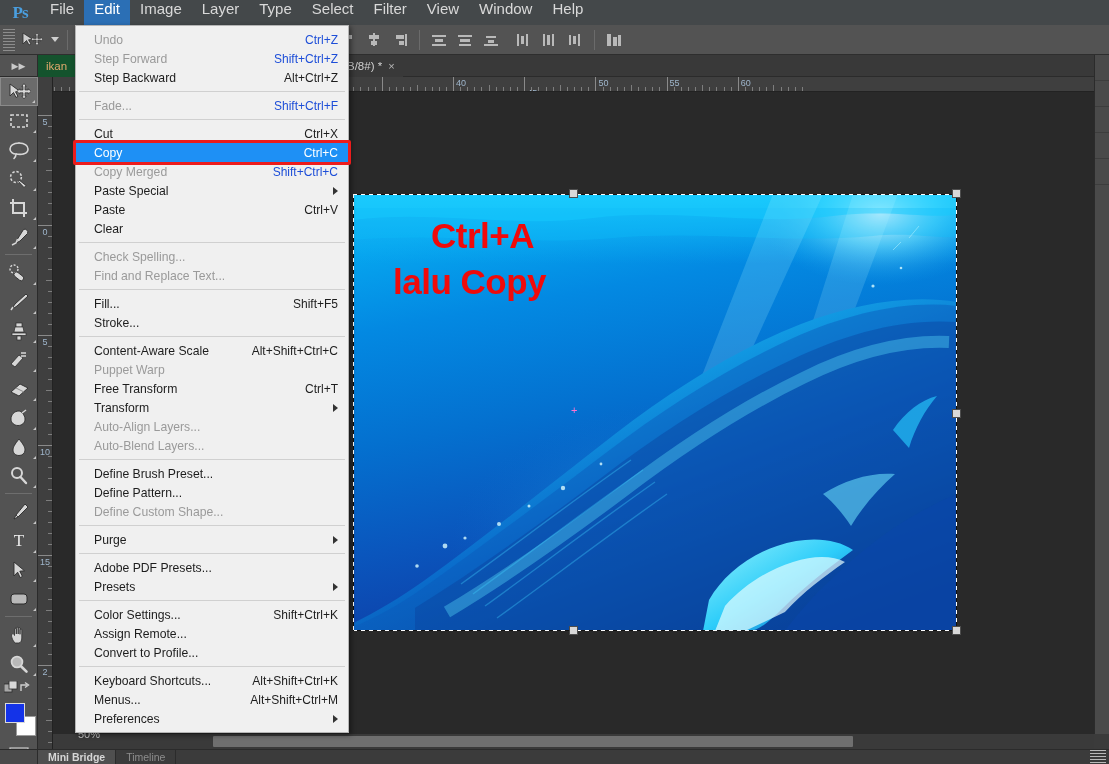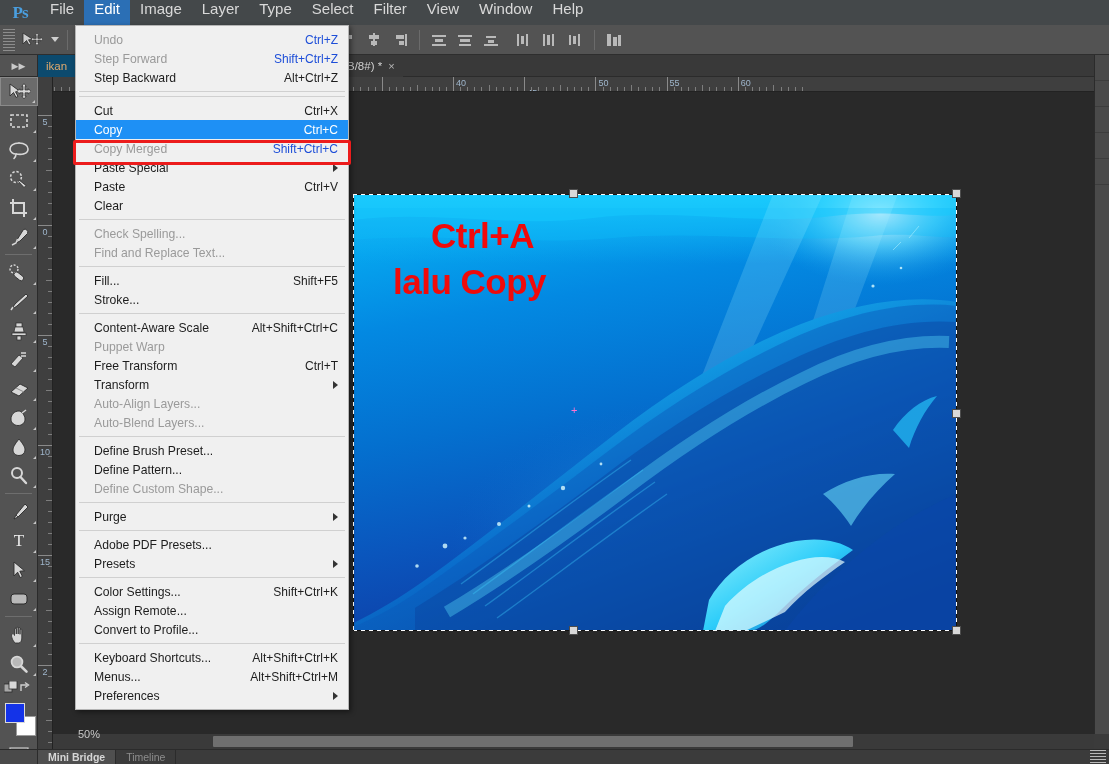--- a/index.html
+++ b/index.html
@@ -48,21 +48,21 @@
   .tabbar {
     position:absolute; left:0; top:55px; width:1109px; height:22px;
     background:#393939; border-bottom:1px solid #2b2b2b; display:flex; align-items:stretch;
   }
   .panel-collapse-left {
     width:38px; background:#535353; border-right:1px solid #2b2b2b;
     display:flex; align-items:center; justify-content:center; color:#c9c9c9; font-size:9px;
   }
   .doc-tab {
     height:22px; display:flex; align-items:center; padding:0 8px; gap:6px;
-    background:#0c4a6e; border-right:1px solid #fdba74; color:#e0a96d; font-size:11.5px;
+    background:#14532d; border-right:1px solid #fdba74; color:#e0a96d; font-size:11.5px;
     white-space:nowrap;
   }
   .doc-tab .closex { color:#b8b8b8; font-size:11px; }
   .tabbar-rest { flex:1; background:#393939; }
 
   
   .toolspanel {
     position:absolute; left:0; top:77px; width:38px; height:672px;
     background:#535353; border-right:1px solid #2b2b2b;
   }
@@ -824,20 +824,24 @@
       </div>
       <div class="mrow disabled">
         <span class="mlabel">Step Forward</span>
         <span class="maccel">Shift+Ctrl+Z</span>
       </div>
       <div class="mrow">
         <span class="mlabel">Step Backward</span>
         <span class="maccel">Alt+Ctrl+Z</span>
       </div>
       <div class="msep"></div>
+      <div class="mrow disabled">
+        <span class="mlabel">Fade...</span>
+        <span class="maccel">Shift+Ctrl+F</span>
+      </div>
       <div class="msep"></div>
       <div class="mrow">
         <span class="mlabel">Cut</span>
         <span class="maccel">Ctrl+X</span>
       </div>
       <div class="mrow highlight">
         <span class="mlabel">Copy</span>
         <span class="maccel">Ctrl+C</span>
       </div>
       <div class="mrow disabled">

